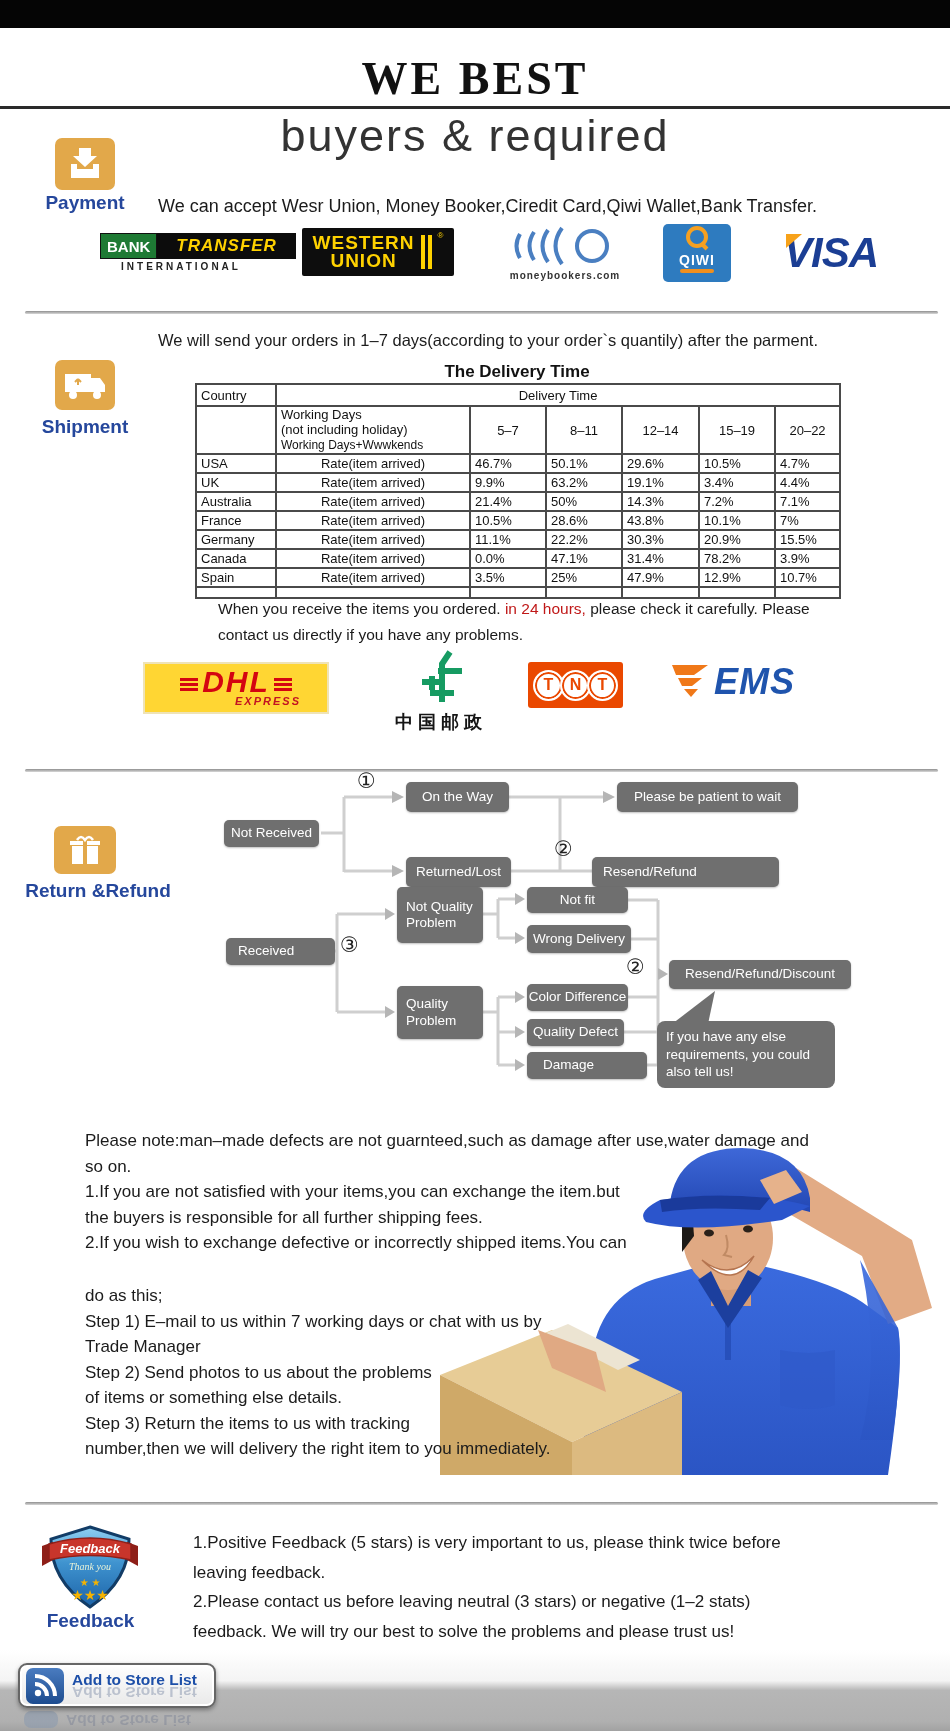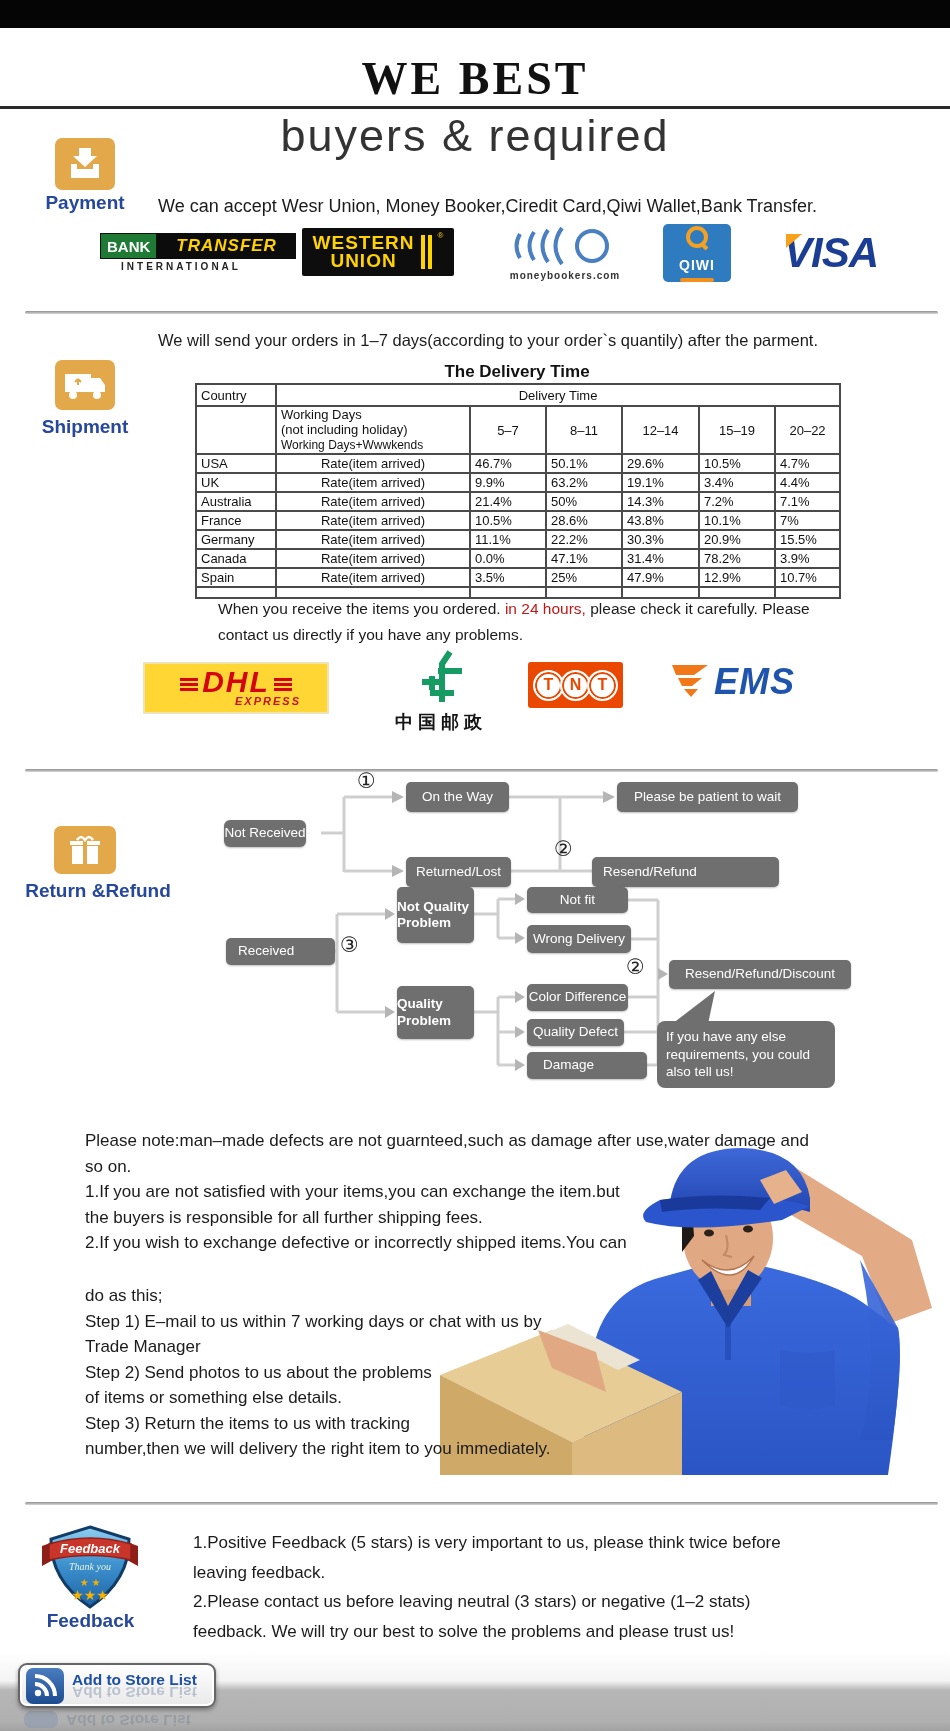--- a/index.html
+++ b/index.html
@@ -20,21 +20,21 @@
   .bt-row{display:flex;align-items:stretch;height:26px;}
   .bt-bank{background:#1e7a34;color:#fff;font-weight:700;font-size:15px;display:flex;align-items:center;padding:0 6px;border:1px solid #111;}
   .bt-transfer{background:#0c0c0c;color:#ffd200;font-style:italic;font-weight:700;font-size:17px;display:flex;align-items:center;padding:0 19px;letter-spacing:1px;}
   .bt-intl{text-align:center;font-size:10px;letter-spacing:3px;color:#222;font-weight:700;margin-top:2px;}
   .wu-box{background:#0d0d0d;color:#ffd200;display:flex;align-items:center;justify-content:center;gap:6px;border-radius:2px;}
   .wu-text{font-weight:700;font-size:19px;line-height:18px;letter-spacing:1px;text-align:center;font-stretch:condensed;}
   .wu-bars{display:flex;gap:3px;}
   .wu-bars i{display:block;width:4px;height:34px;background:#ffd200;}
   .wu-reg{font-size:8px;align-self:flex-start;margin-top:3px;}
   .mb-caption{font-size:10px;font-weight:700;color:#333;text-align:center;letter-spacing:1px;}
-  .qiwi-box{background:#2e7bbf;border-radius:5px;display:flex;flex-direction:column;align-items:center;justify-content:space-between;}
+  .qiwi-box{background:#2e7bbf;border-radius:5px;display:flex;flex-direction:column;align-items:center;justify-content:flex-start;}
   .qiwi-name{color:#fff;font-weight:700;font-size:14px;letter-spacing:1px;line-height:13px;}
   .qiwi-sub{width:34px;height:4px;background:#f08f1e;border-radius:2px;margin-top:2px;}
   .visa{font-style:italic;font-weight:900;font-size:42px;color:#1b3e94;letter-spacing:-1px;position:relative;line-height:40px;}
   .visa-flag{position:absolute;left:2px;top:1px;width:0;height:0;border-left:16px solid #f7a21a;border-bottom:14px solid transparent;}
   
   table.dlv{border-collapse:collapse;width:644px;table-layout:fixed;font-size:13px;color:#111;}
   table.dlv td,table.dlv th{border:2px solid #4a4a4a;padding:0 4px;font-weight:400;text-align:left;overflow:hidden;white-space:nowrap;}
   table.dlv .ctr{text-align:center;}
   .tbl-title{font-size:17px;font-weight:700;text-align:center;color:#111;}
   .check{font-size:15.5px;color:#1b1b1b;}
@@ -43,21 +43,21 @@
   .dhl-box{background:#ffd633;border:2px solid #efe3b6;display:flex;flex-direction:column;align-items:center;justify-content:center;}
   .dhl-name{color:#d40511;font-style:italic;font-weight:900;font-size:30px;line-height:26px;letter-spacing:2px;}
   .dhl-name:before,.dhl-name:after{content:"";display:inline-block;width:18px;height:3px;background:#d40511;vertical-align:middle;margin:0 4px;box-shadow:0 5px 0 #d40511,0 -5px 0 #d40511;}
   .dhl-sub{color:#c21422;font-style:italic;font-weight:700;font-size:11px;letter-spacing:2px;align-self:flex-end;margin-right:26px;}
   .post-caption{font-size:18px;font-weight:700;color:#151515;letter-spacing:5px;}
   .tnt-box{background:#ea4800;border-radius:3px;display:flex;align-items:center;justify-content:center;gap:2px;}
   .tnt-circle{width:27px;height:27px;border-radius:50%;background:#fff;border:2px solid #fff;color:#ea4800;font-weight:900;font-size:16px;display:flex;align-items:center;justify-content:center;margin:0 -3px;box-shadow:0 0 0 2px #ea4800 inset;}
   .ems-name{font-style:italic;font-weight:900;font-size:36px;color:#1f54ad;letter-spacing:1px;line-height:34px;}
   
   .fnode{position:absolute;background:#6f6f6f;color:#fff;border-radius:5px;font-size:13.5px;display:flex;align-items:center;justify-content:center;text-align:left;line-height:1.2;box-shadow:0 1px 2px rgba(0,0,0,.25);}
-  .fnode.pad{justify-content:flex-start;font-weight:bold;}
+  .fnode.pad{justify-content:flex-start;padding-left:9px;}
   .fcirc{position:absolute;font-size:21px;color:#222;line-height:22px;}
   .bubble{position:absolute;background:#6f6f6f;color:#fff;border-radius:8px;font-size:13.5px;line-height:1.3;padding:7px 9px;}
   
   .fb-lines{left:193px;width:700px;font-size:17px;line-height:29.5px;color:#1b1b1b;}
   
   .band{left:0;top:1650px;width:950px;height:81px;background:linear-gradient(180deg,#ffffff 0%,#f4f4f4 38%,#b6b6b6 50%,#b0b0b0 88%,#a2a2a2 100%);}
   .store-btn{left:18px;top:1663px;width:198px;height:45px;background:linear-gradient(180deg,#fefefe,#e9e9e9);
              border:2px solid #666;border-radius:9px;box-shadow:0 0 0 2px #fff inset,0 2px 4px rgba(0,0,0,.35);
              display:flex;align-items:center;gap:8px;padding:0 6px;box-sizing:border-box;cursor:pointer;}
   .rss-sq{width:38px;height:36px;border-radius:7px;background:linear-gradient(180deg,#4a7cc0,#1d4c8f);display:flex;align-items:center;justify-content:center;flex:0 0 auto;}
@@ -323,21 +323,21 @@
         <polygon points="658,198 668,204 658,210"></polygon>
       </g>
       <polygon points="715,221 672,254 708,254" fill="#6f6f6f"></polygon>
     </svg>
 
     <span class="fcirc" style="left:357px;top:0px;">①</span>
     <span class="fcirc" style="left:554px;top:68px;">②</span>
     <span class="fcirc" style="left:340px;top:164px;">③</span>
     <span class="fcirc" style="left:626px;top:186px;">②</span>
 
-    <div class="fnode" style="left:224px;top:50px;width:82px;height:27px;border-radius:6px;">Not Received</div>
+    <div class="fnode" style="left:224px;top:50px;width:95px;height:27px;">Not Received</div>
     <div class="fnode" style="left:406px;top:12px;width:103px;height:30px;">On the Way</div>
     <div class="fnode" style="left:617px;top:12px;width:181px;height:30px;">Please be patient to wait</div>
     <div class="fnode" style="left:406px;top:87px;width:105px;height:30px;">Returned/Lost</div>
     <div class="fnode" style="left:592px;top:87px;width:176px;height:30px;justify-content:flex-start;padding-left:11px;">Resend/Refund</div>
     <div class="fnode pad" style="left:397px;top:117px;width:77px;height:56px;">Not Quality Problem</div>
     <div class="fnode" style="left:527px;top:117px;width:101px;height:26px;">Not fit</div>
     <div class="fnode" style="left:527px;top:155px;width:104px;height:28px;">Wrong Delivery</div>
     <div class="fnode" style="left:226px;top:168px;width:97px;height:27px;justify-content:flex-start;padding-left:12px;">Received</div>
     <div class="fnode" style="left:669px;top:190px;width:182px;height:29px;">Resend/Refund/Discount</div>
     <div class="fnode" style="left:527px;top:214px;width:101px;height:27px;">Color Difference</div>

